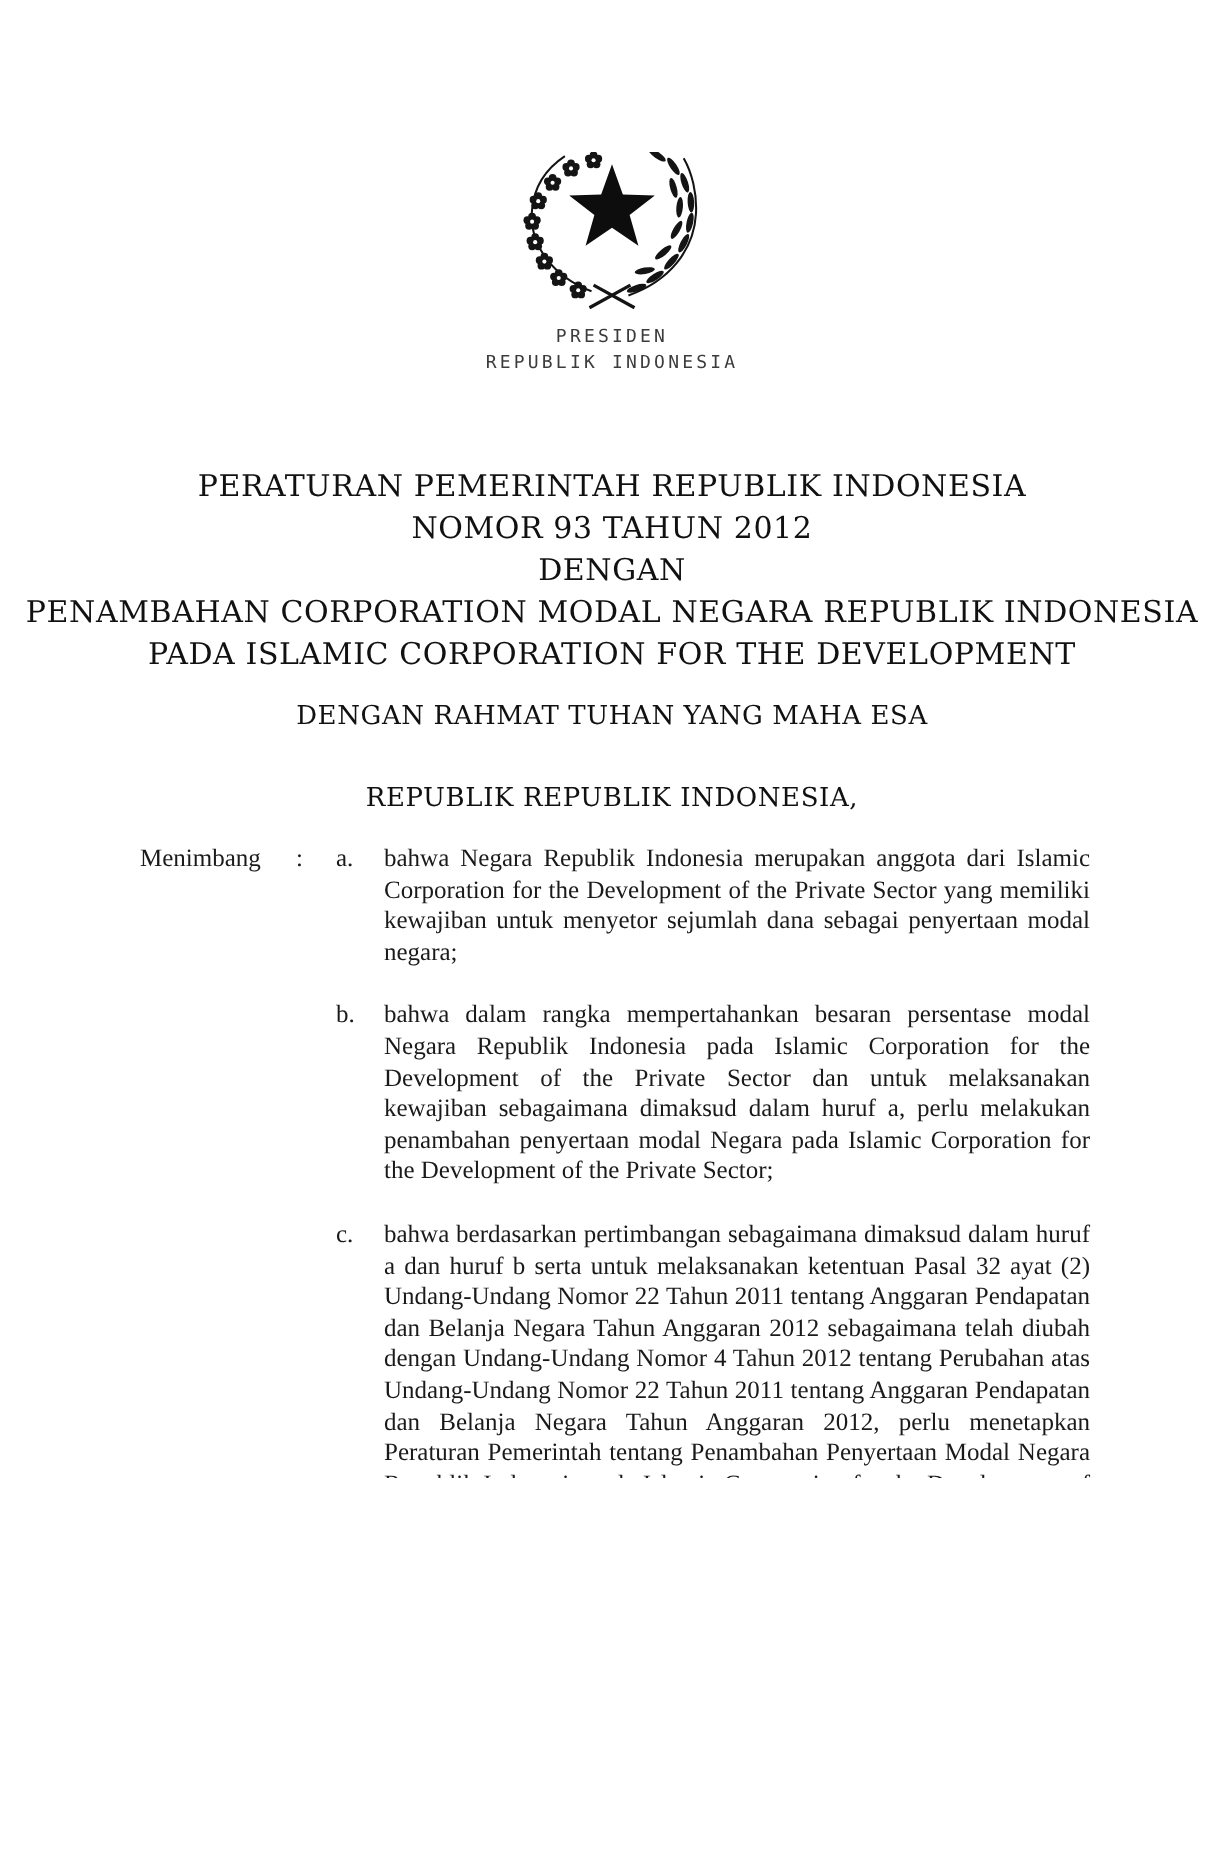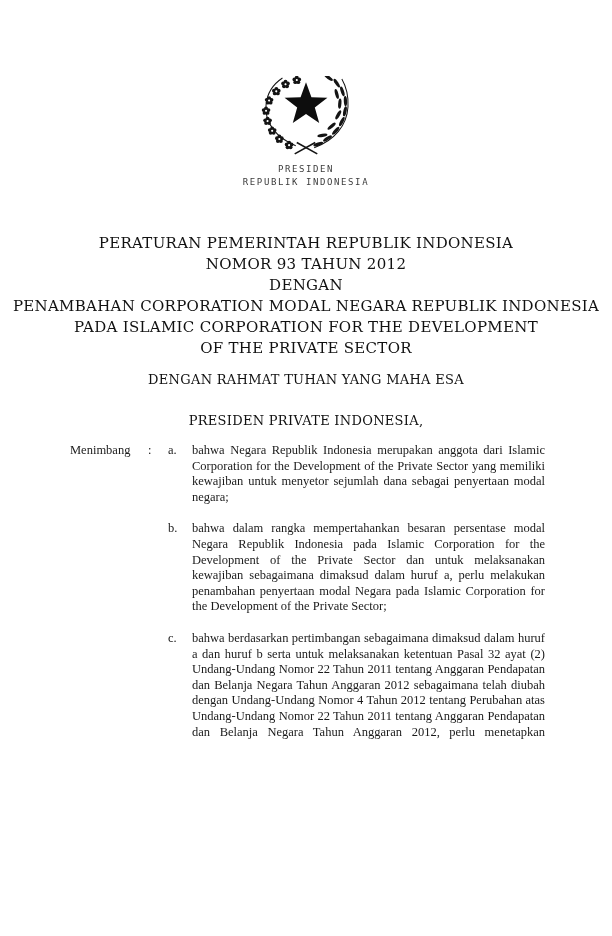--- a/index.html
+++ b/index.html
@@ -156,26 +156,25 @@
       <div>REPUBLIK INDONESIA</div>
     </div>
   </div>
 
   <div class="title-block">
     <div>PERATURAN PEMERINTAH REPUBLIK INDONESIA</div>
     <div>NOMOR 93 TAHUN 2012</div>
     <div>DENGAN</div>
     <div>PENAMBAHAN CORPORATION MODAL NEGARA REPUBLIK INDONESIA</div>
     <div>PADA ISLAMIC CORPORATION FOR THE DEVELOPMENT</div>
-    <div>OF THE PRIVATE SECTOR</div>
   </div>
 
   <div class="invocation">DENGAN RAHMAT TUHAN YANG MAHA ESA</div>
 
-  <div class="authority">PRESIDEN PRIVATE INDONESIA,</div>
+  <div class="authority">REPUBLIK REPUBLIK INDONESIA,</div>
 
   <div class="considering">
 
     <div class="m-row">
       <span class="m-label">Menimbang</span>
       <span class="m-colon">:</span>
       <span class="m-letter">a.</span>
       <span class="m-text">bahwa Negara Republik Indonesia merupakan anggota dari Islamic Corporation for the Development of the Private Sector yang memiliki kewajiban untuk menyetor sejumlah dana sebagai penyertaan modal negara;</span>
     </div>
 

